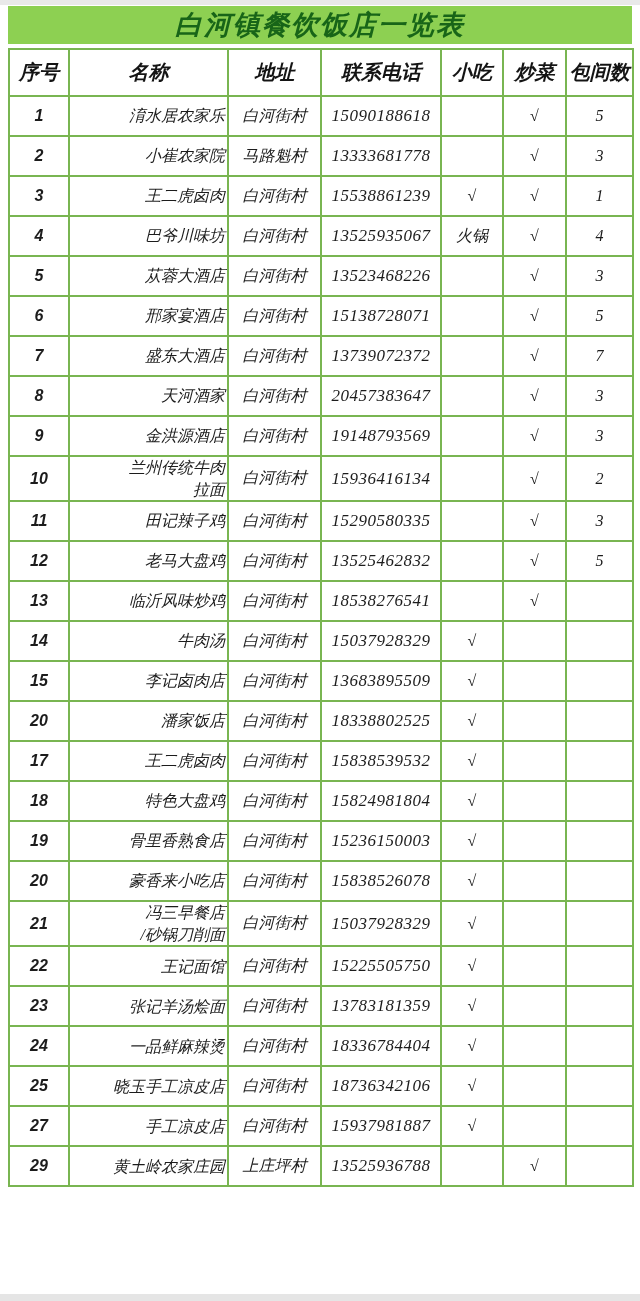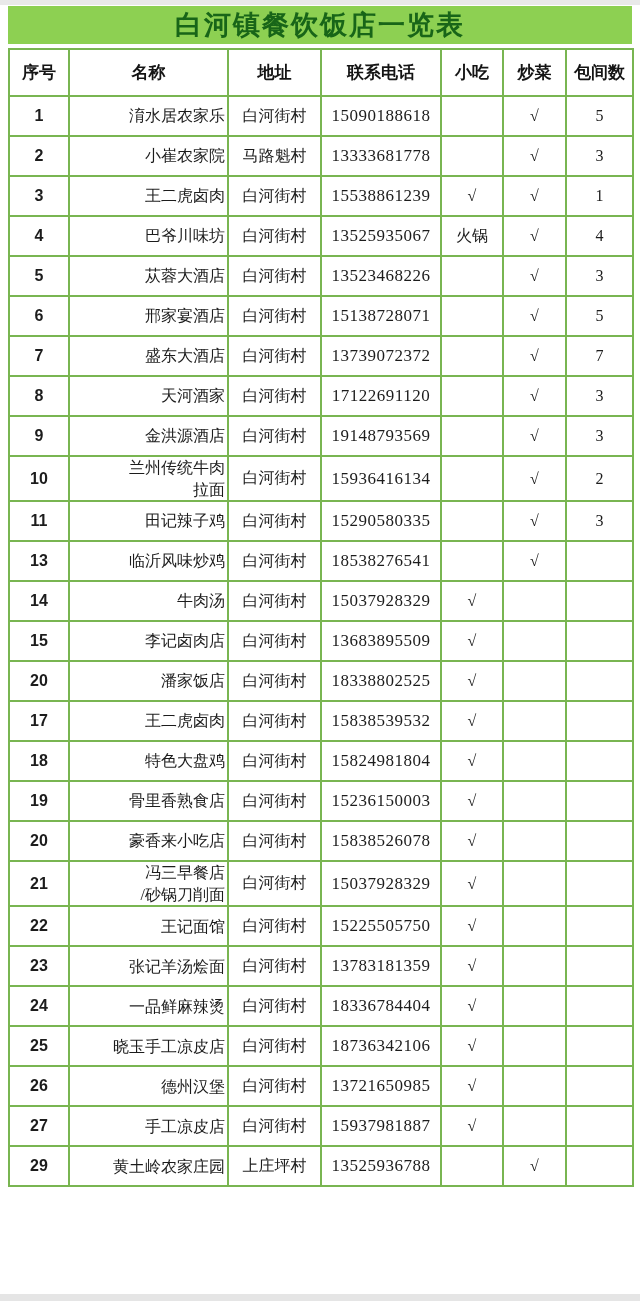--- a/index.html
+++ b/index.html
@@ -11,21 +11,21 @@
   html,body{margin:0;padding:0;}
   body{
     width:640px;height:1301px;
     background:#ffffff;
     overflow:hidden;
     position:relative;
     font-family:"Liberation Sans",sans-serif;
   }
   .edge-top{position:absolute;top:0;left:0;right:0;height:5px;background:#e9e9e9;}
   .edge-bottom{position:absolute;bottom:0;left:0;right:0;height:7px;background:#e5e5e5;}
-  .page{padding:6px 8px 0 8px;}
+  .page{padding:6px 8px 0 8px;font-style:italic;}
   .title-bar{
     height:38px;line-height:38px;
     background:var(--title-bg);
     color:var(--title-text);
     text-align:center;
     font-weight:bold;
     font-size:27px;
     letter-spacing:2px;
   }
   table{
@@ -36,21 +36,21 @@
   }
   th,td{
     border:2px solid var(--grid);
     text-align:center;
     vertical-align:middle;
     padding:0 2px;
     overflow:hidden;
   }
   th{
     height:45px;
-    font-size:17px;
+    font-size:20px;
     font-weight:bold;
     color:#141414;
     font-family:"Liberation Sans",sans-serif;
   }
   td{
     height:38px;
     font-size:16px;
     color:var(--text);
   }
   .col-no{font-family:"Liberation Sans",sans-serif;font-weight:600;font-size:16px;}
@@ -154,21 +154,21 @@
           <td class="col-address">白河街村</td>
           <td class="col-phone">13739072372</td>
           <td class="col-snack"></td>
           <td class="col-stirfry">√</td>
           <td class="col-rooms">7</td>
         </tr>
         <tr>
           <td class="col-no">8</td>
           <td class="col-name">天河酒家</td>
           <td class="col-address">白河街村</td>
-          <td class="col-phone">17122691120</td>
+          <td class="col-phone">20457383647</td>
           <td class="col-snack"></td>
           <td class="col-stirfry">√</td>
           <td class="col-rooms">3</td>
         </tr>
         <tr>
           <td class="col-no">9</td>
           <td class="col-name">金洪源酒店</td>
           <td class="col-address">白河街村</td>
           <td class="col-phone">19148793569</td>
           <td class="col-snack"></td>
@@ -188,20 +188,29 @@
         <tr>
           <td class="col-no">11</td>
           <td class="col-name">田记辣子鸡</td>
           <td class="col-address">白河街村</td>
           <td class="col-phone">15290580335</td>
           <td class="col-snack"></td>
           <td class="col-stirfry">√</td>
           <td class="col-rooms">3</td>
         </tr>
         <tr>
+          <td class="col-no">12</td>
+          <td class="col-name">老马大盘鸡</td>
+          <td class="col-address">白河街村</td>
+          <td class="col-phone">13525462832</td>
+          <td class="col-snack"></td>
+          <td class="col-stirfry">√</td>
+          <td class="col-rooms">5</td>
+        </tr>
+        <tr>
           <td class="col-no">13</td>
           <td class="col-name">临沂风味炒鸡</td>
           <td class="col-address">白河街村</td>
           <td class="col-phone">18538276541</td>
           <td class="col-snack"></td>
           <td class="col-stirfry">√</td>
           <td class="col-rooms"></td>
         </tr>
         <tr>
           <td class="col-no">14</td>
@@ -301,29 +310,20 @@
           <td class="col-phone">18336784404</td>
           <td class="col-snack">√</td>
           <td class="col-stirfry"></td>
           <td class="col-rooms"></td>
         </tr>
         <tr>
           <td class="col-no">25</td>
           <td class="col-name">晓玉手工凉皮店</td>
           <td class="col-address">白河街村</td>
           <td class="col-phone">18736342106</td>
-          <td class="col-snack">√</td>
-          <td class="col-stirfry"></td>
-          <td class="col-rooms"></td>
-        </tr>
-        <tr>
-          <td class="col-no">26</td>
-          <td class="col-name">德州汉堡</td>
-          <td class="col-address">白河街村</td>
-          <td class="col-phone">13721650985</td>
           <td class="col-snack">√</td>
           <td class="col-stirfry"></td>
           <td class="col-rooms"></td>
         </tr>
         <tr>
           <td class="col-no">27</td>
           <td class="col-name">手工凉皮店</td>
           <td class="col-address">白河街村</td>
           <td class="col-phone">15937981887</td>
           <td class="col-snack">√</td>

